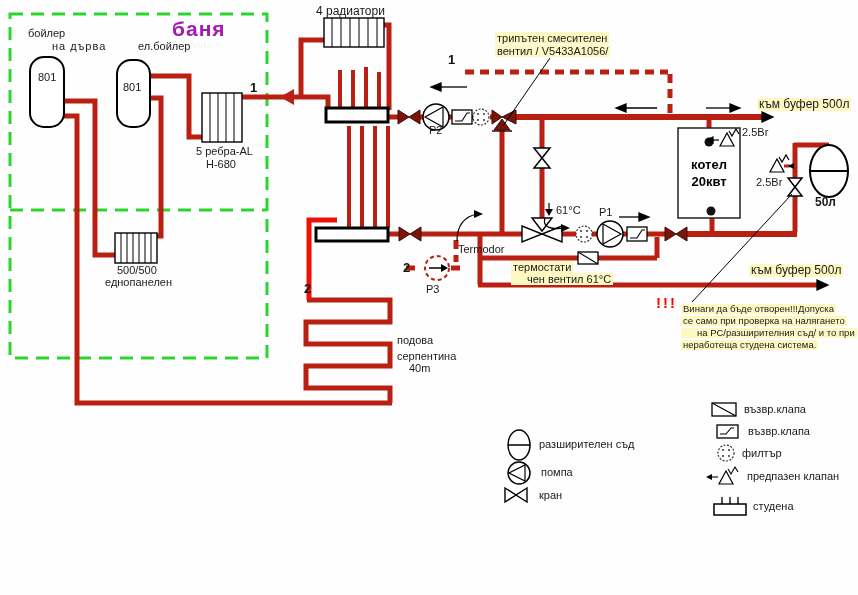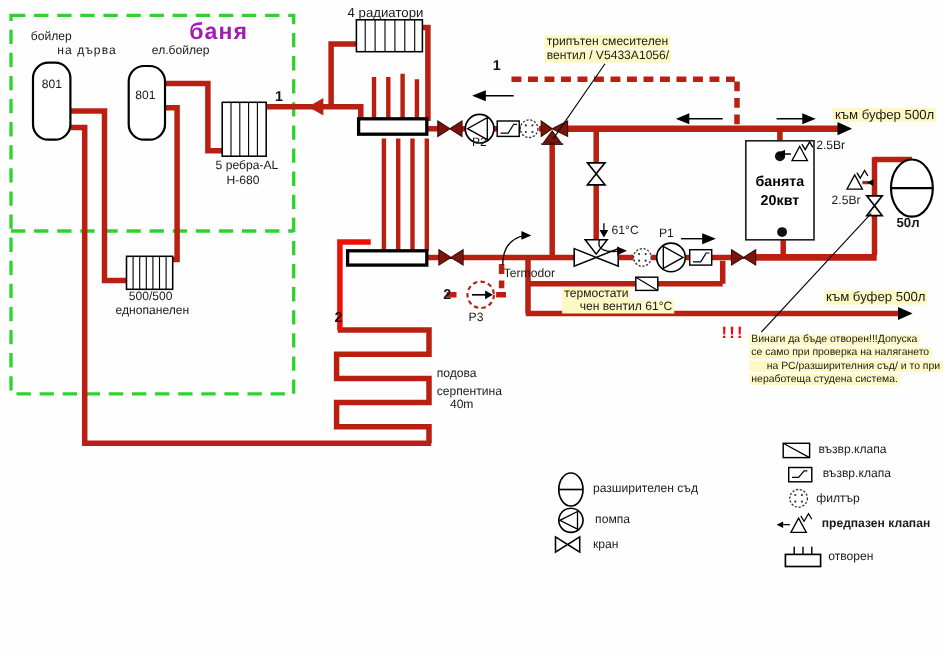--- a/index.html
+++ b/index.html
@@ -224,21 +224,21 @@
 <div class="lbl t11" style="left:38px;top:71px;">801</div>
 <div class="lbl t11" style="left:123px;top:81px;">801</div>
 <div class="lbl t11" style="left:196px;top:145px;">5 ребра-AL</div>
 <div class="lbl t11" style="left:206px;top:158px;">H-680</div>
 <div class="lbl pt" style="left:250px;top:81px;">1</div>
 <div class="lbl t12" style="left:316px;top:5px;">4 радиатори</div>
 <div class="lbl pt" style="left:448px;top:53px;">1</div>
 <div class="lbl t11 hl" style="left:495px;top:32px;">трипътен смесителен</div>
 <div class="lbl t11 hl" style="left:495px;top:45px;">вентил / V5433A1056/</div>
 <div class="lbl t12 hl" style="left:757px;top:98px;">към буфер  500л</div>
-<div class="kotel">банята</div>
+<div class="kotel">котел</div>
 <div class="kotel" style="top:174px;">20квт</div>
 <div class="lbl t11" style="left:742px;top:126px;">2.5Br</div>
 <div class="lbl t11" style="left:756px;top:176px;">2.5Br</div>
 <div class="lbl t12b" style="left:815px;top:196px;">50л</div>
 <div class="lbl t11" style="left:429px;top:124px;">P2</div>
 <div class="lbl t11" style="left:599px;top:206px;">P1</div>
 <div class="lbl t11" style="left:426px;top:283px;">P3</div>
 <div class="lbl t11" style="left:458px;top:243px;">Termodor</div>
 <div class="lbl t11" style="left:556px;top:204px;">61°C</div>
 <div class="lbl t11 hl" style="left:511px;top:261px;">термостати</div>
@@ -256,17 +256,17 @@
 <div class="lbl t11" style="left:409px;top:362px;">40m</div>
 <div class="lbl t11" style="left:117px;top:264px;">500/500</div>
 <div class="lbl t11" style="left:105px;top:276px;">еднопанелен</div>
 
 <div class="lbl t11" style="left:539px;top:438px;">разширителен съд</div>
 <div class="lbl t11" style="left:541px;top:466px;">помпа</div>
 <div class="lbl t11" style="left:539px;top:489px;">кран</div>
 <div class="lbl t11" style="left:744px;top:403px;">възвр.клапа</div>
 <div class="lbl t11" style="left:748px;top:425px;">възвр.клапа</div>
 <div class="lbl t11" style="left:742px;top:447px;">филтър</div>
-<div class="lbl t11" style="left:747px;top:470px;font-weight:bold;">предпазен клапан</div>
-<div class="lbl t11" style="left:753px;top:500px;">отворен</div>
+<div class="lbl t11" style="left:747px;top:470px;">предпазен клапан</div>
+<div class="lbl t11" style="left:753px;top:500px;">студена</div>
 
 
 </div>
 
 </body></html>

